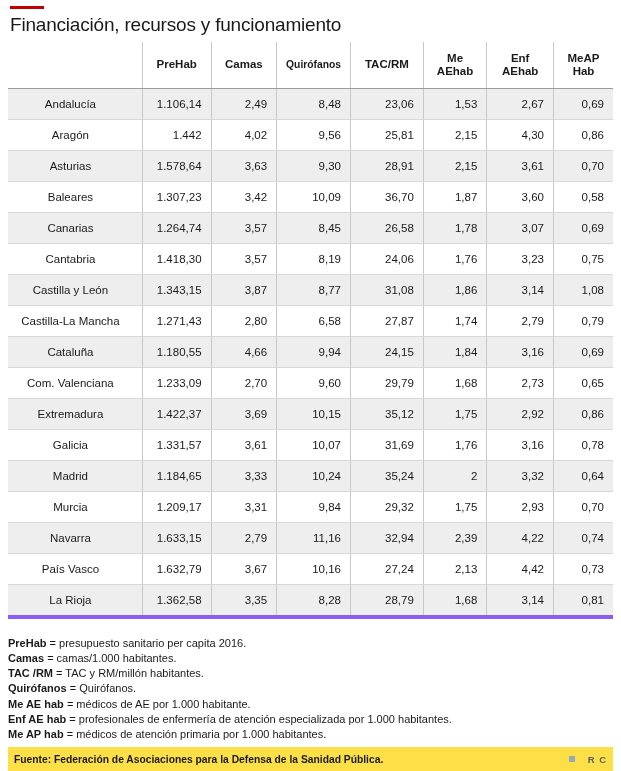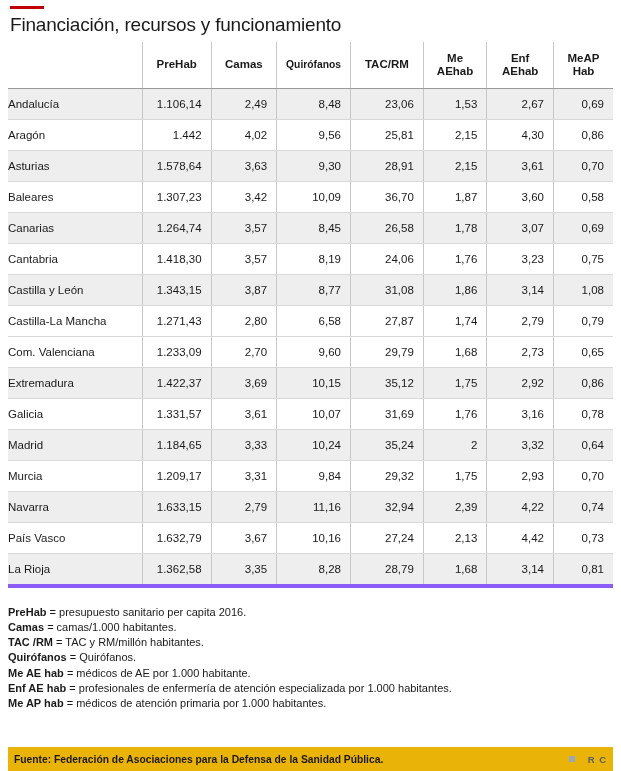--- a/index.html
+++ b/index.html
@@ -70,21 +70,21 @@
   tbody td {
     height: 30px;
     border-bottom: 1px solid #d8d8d8;
     font-size: 11.5px;
     color: #1a1a1a;
   }
   tbody tr:last-child td {
     border-bottom: 4px solid #8b5cf6;
   }
   tbody td.region {
-    text-align: left;
+    text-align: center;
     padding-right: 9px;
     white-space: nowrap;
   }
   tbody td.num {
     text-align: right;
     padding-right: 9px;
     border-left: 1px solid #c8c8c8;
     white-space: nowrap;
   }
   tbody tr.alt td {
@@ -104,21 +104,21 @@
   }
   .notes b {
     font-weight: bold;
   }
   .source-bar {
     position: absolute;
     left: 8px;
     right: 8px;
     bottom: 6px;
     height: 17px;
-    background: #eab308;
+    background: #fde047;
     display: flex;
     align-items: center;
     justify-content: space-between;
     padding: 12px 6px;
     box-sizing: border-box;
   }
   .source-text {
     font-size: 10.3px;
     font-weight: bold;
     color: #1a1a1a;
@@ -262,20 +262,30 @@
         <tr>
           <td class="region">Castilla-La Mancha</td>
           <td class="num">1.271,43</td>
           <td class="num">2,80</td>
           <td class="num">6,58</td>
           <td class="num">27,87</td>
           <td class="num">1,74</td>
           <td class="num">2,79</td>
           <td class="num">0,79</td>
         </tr>
+        <tr class="alt">
+          <td class="region">Cataluña</td>
+          <td class="num">1.180,55</td>
+          <td class="num bold">4,66</td>
+          <td class="num">9,94</td>
+          <td class="num">24,15</td>
+          <td class="num">1,84</td>
+          <td class="num">3,16</td>
+          <td class="num">0,69</td>
+        </tr>
         <tr>
           <td class="region">Com. Valenciana</td>
           <td class="num">1.233,09</td>
           <td class="num">2,70</td>
           <td class="num">9,60</td>
           <td class="num">29,79</td>
           <td class="num">1,68</td>
           <td class="num">2,73</td>
           <td class="num">0,65</td>
         </tr>

